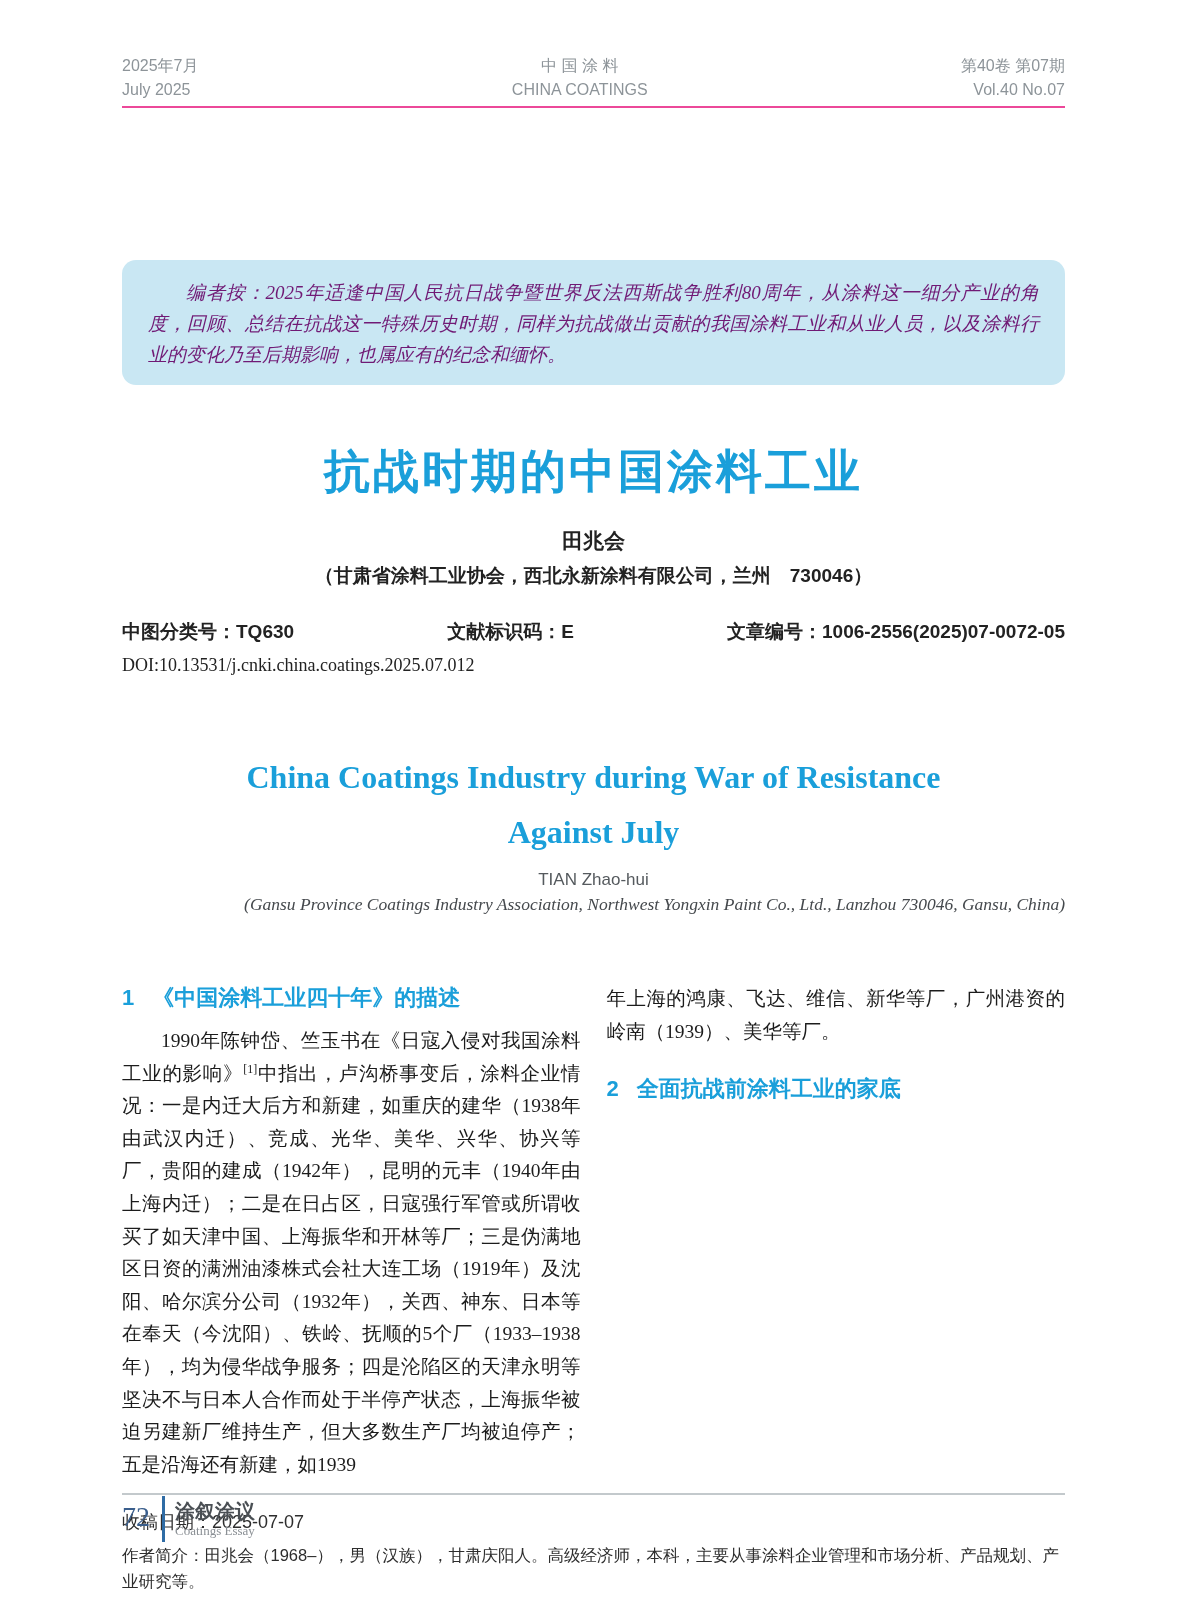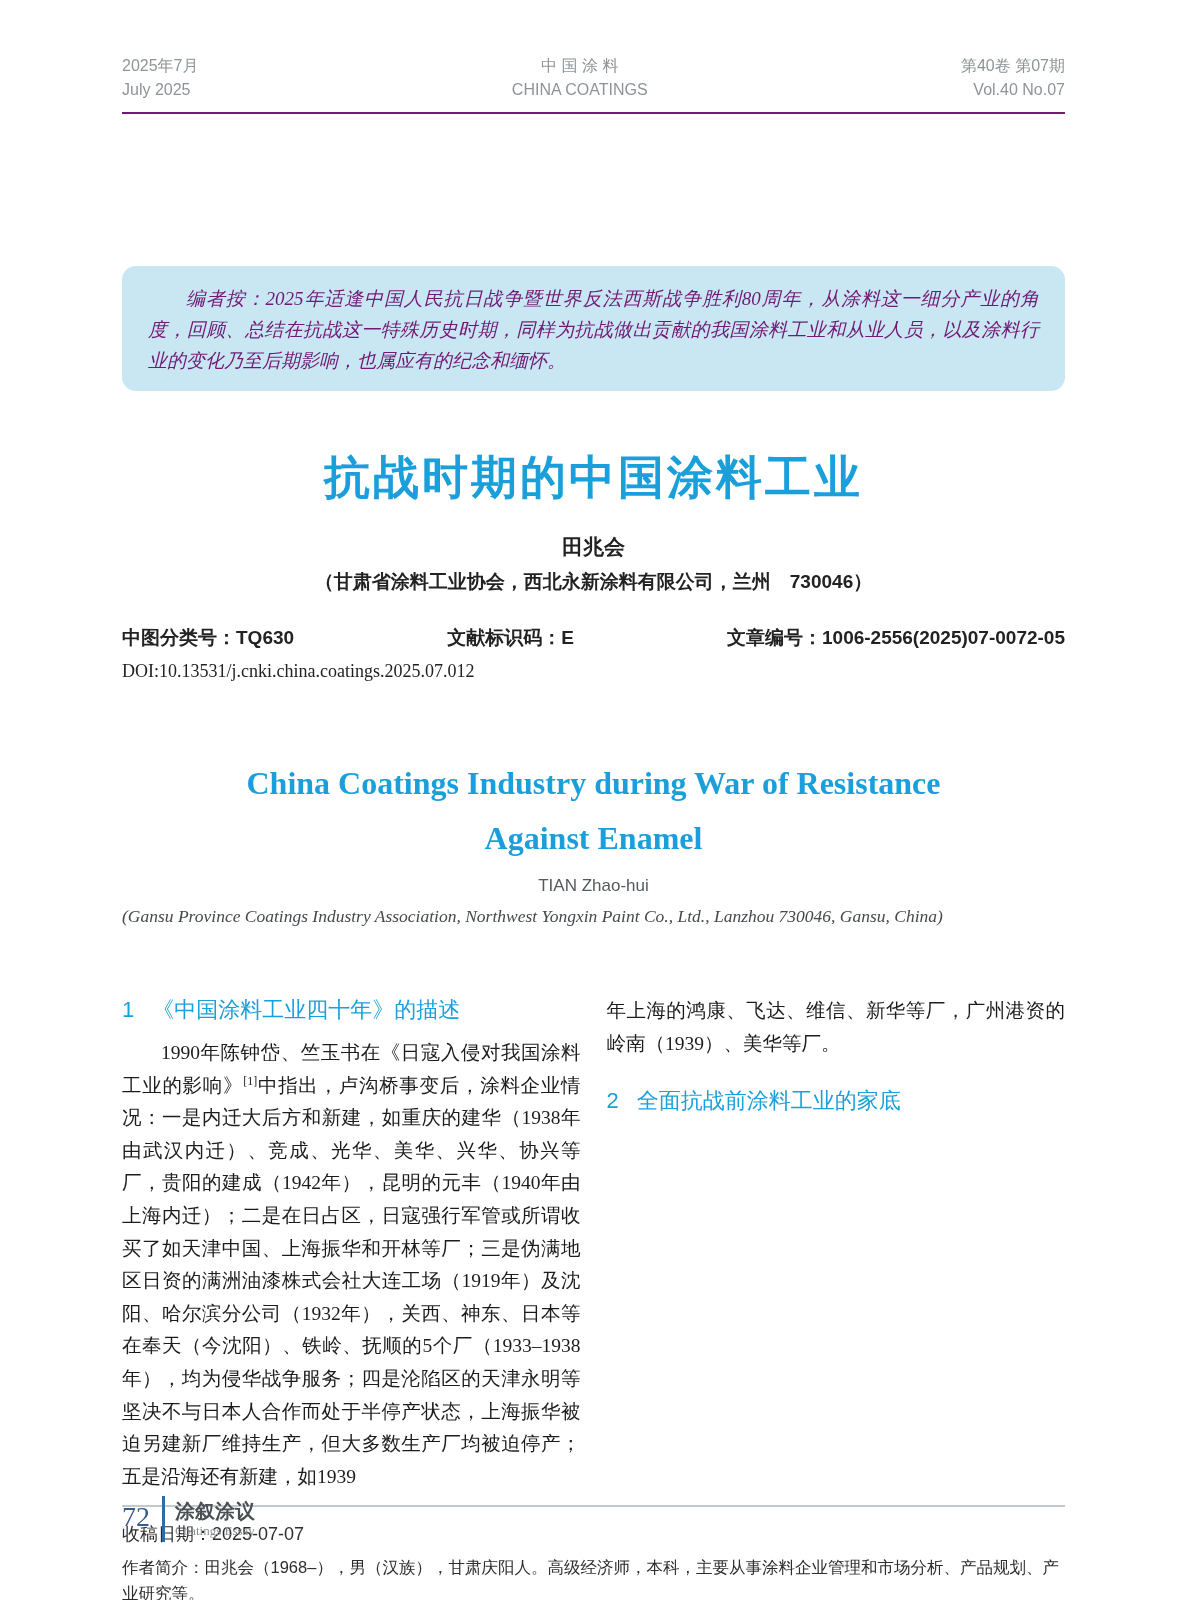--- a/index.html
+++ b/index.html
@@ -15,22 +15,22 @@
     padding: 0 122px;
     position: relative;
   }
 
   
   .journal-header {
     margin-top: 54px;
     display: flex;
     justify-content: space-between;
     align-items: flex-end;
-    border-bottom: 2px solid #701a75;
-    padding-bottom: 10px;
+    border-bottom: 2px solid #ec4899;
+    padding-bottom: 4px;
     font-family: "Liberation Sans", "DejaVu Sans", sans-serif;
     color: #8d9499;
     font-size: 16px;
     line-height: 24px;
   }
   .journal-header .cell-center { text-align: center; }
   .journal-header .cell-right  { text-align: right; }
 
   
   .editor-note {
@@ -99,37 +99,37 @@
     color: #1a9fda;
   }
   .author-en {
     margin-top: 10px;
     text-align: center;
     font-family: "Liberation Sans", "DejaVu Sans", sans-serif;
     font-size: 17px;
     color: #555a5e;
   }
   .affiliation-en {
-    margin-top: 10px;
-    text-align: left;
+    margin-top: 4px;
+    text-align: right;
     font-style: italic;
     font-size: 17.5px;
     color: #45494d;
   }
 
   
   .columns {
     margin-top: 68px;
     display: flex;
     gap: 26px;
   }
   .col { width: 50%; }
   .sec-heading {
     font-family: "Liberation Sans", "DejaVu Sans", sans-serif;
-    font-weight: normal;
+    font-weight: bold;
     font-size: 22px;
     color: #1a9fda;
     margin-bottom: 12px;
   }
   .sec-heading .sec-num { margin-right: 18px; }
   .body-p {
     font-size: 19.5px;
     line-height: 32.6px;
     text-align: justify;
     color: #1c1c1c;
@@ -212,21 +212,21 @@
 
   <div class="meta-row">
     <span>中图分类号：TQ630</span>
     <span>文献标识码：E</span>
     <span>文章编号：1006-2556(2025)07-0072-05</span>
   </div>
   <div class="doi-line">DOI:10.13531/j.cnki.china.coatings.2025.07.012</div>
 
   <div class="title-en">
     <div>China Coatings Industry during War of Resistance</div>
-    <div>Against Enamel</div>
+    <div>Against July</div>
   </div>
   <div class="author-en">TIAN Zhao-hui</div>
   <div class="affiliation-en">(Gansu Province Coatings Industry Association, Northwest Yongxin Paint Co., Ltd., Lanzhou 730046, Gansu, China)</div>
 
   <div class="columns">
     <div class="col col-left">
       <div class="sec-heading">
         <span class="sec-num">1</span><span>《中国涂料工业四十年》的描述</span>
       </div>
       <p class="body-p"><span>1990年陈钟岱、竺玉书在《日寇入侵对我国涂料工业的影响》</span><sup>[1]</sup><span>中指出，卢沟桥事变后，涂料企业情况：一是内迁大后方和新建，如重庆的建华（1938年由武汉内迁）、竞成、光华、美华、兴华、协兴等厂，贵阳的建成（1942年），昆明的元丰（1940年由上海内迁）；二是在日占区，日寇强行军管或所谓收买了如天津中国、上海振华和开林等厂；三是伪满地区日资的满洲油漆株式会社大连工场（1919年）及沈阳、哈尔滨分公司（1932年），关西、神东、日本等在奉天（今沈阳）、铁岭、抚顺的5个厂（1933–1938年），均为侵华战争服务；四是沦陷区的天津永明等坚决不与日本人合作而处于半停产状态，上海振华被迫另建新厂维持生产，但大多数生产厂均被迫停产；五是沿海还有新建，如1939</span></p>

